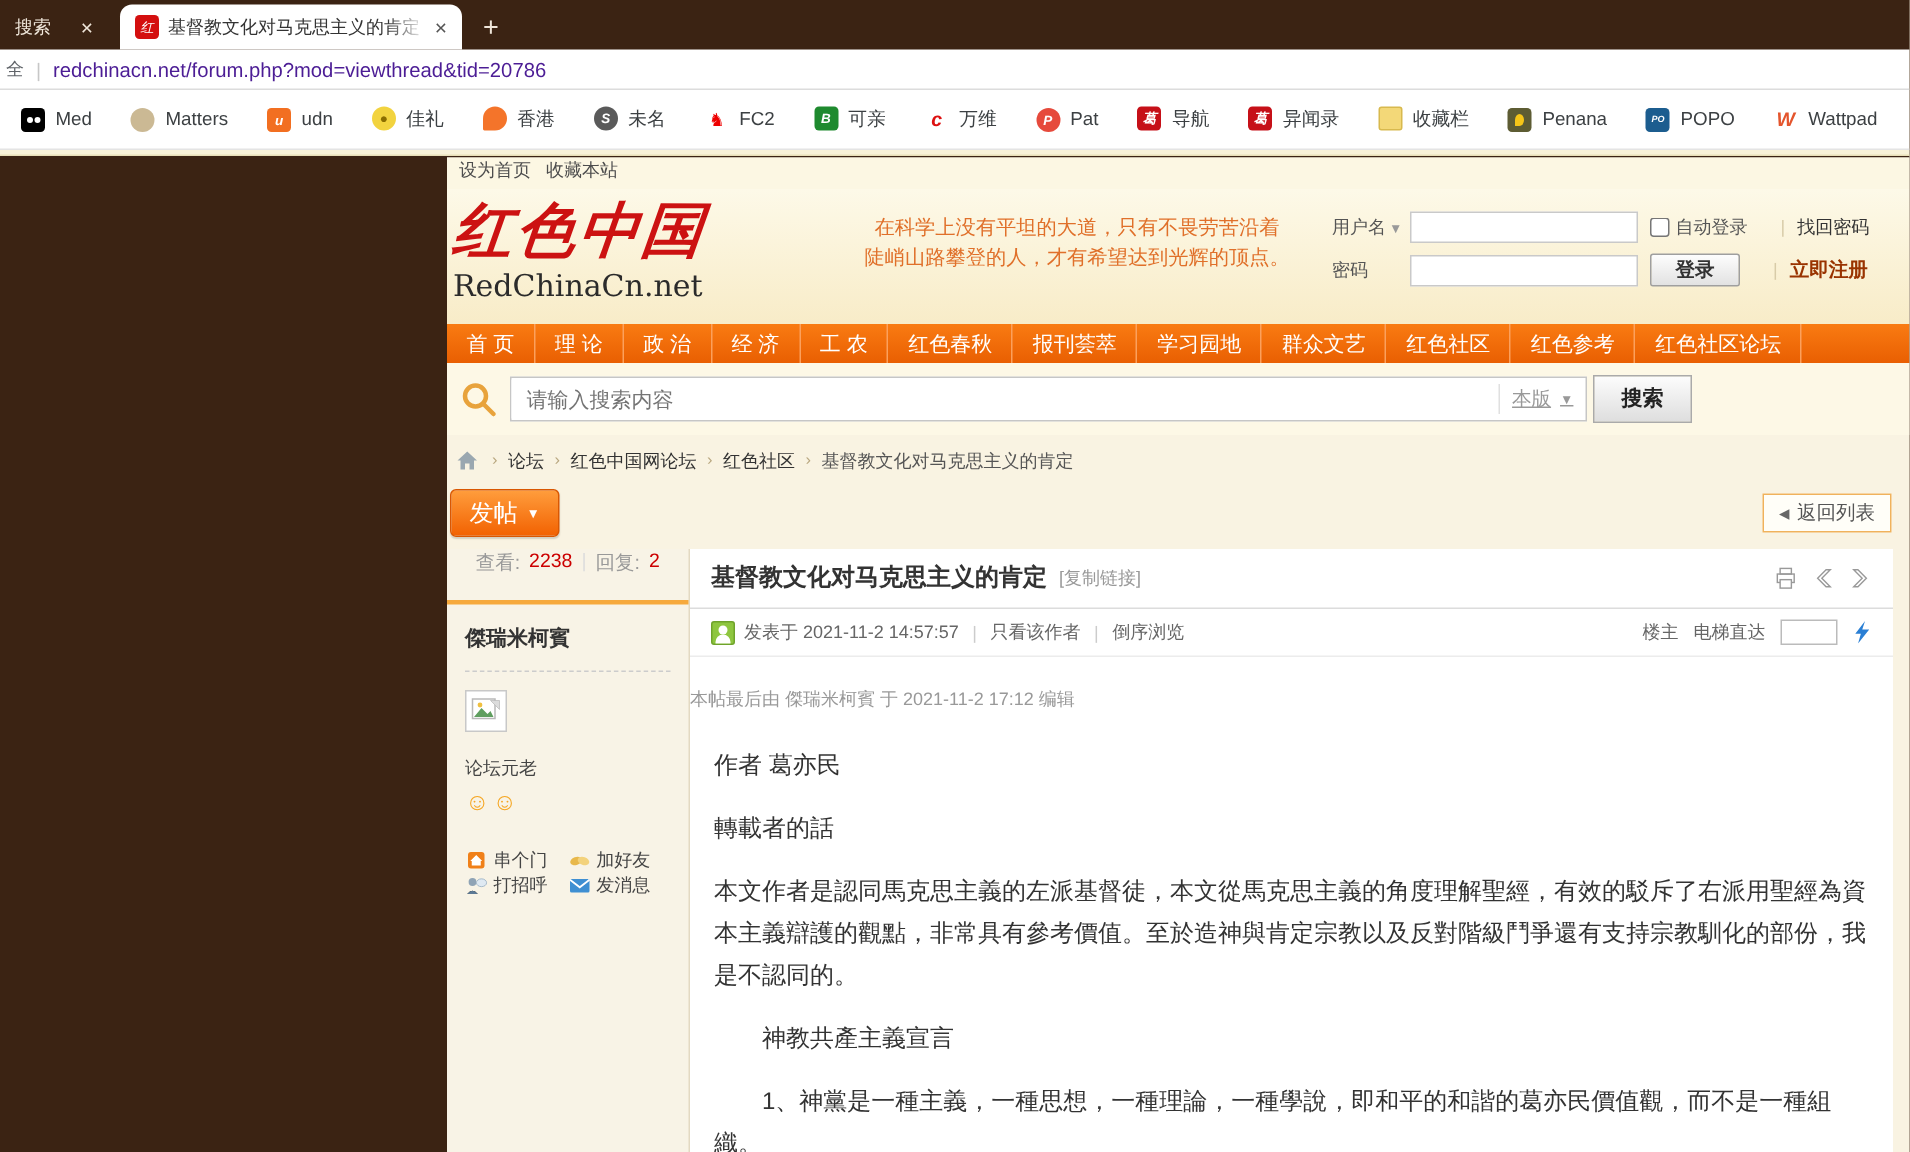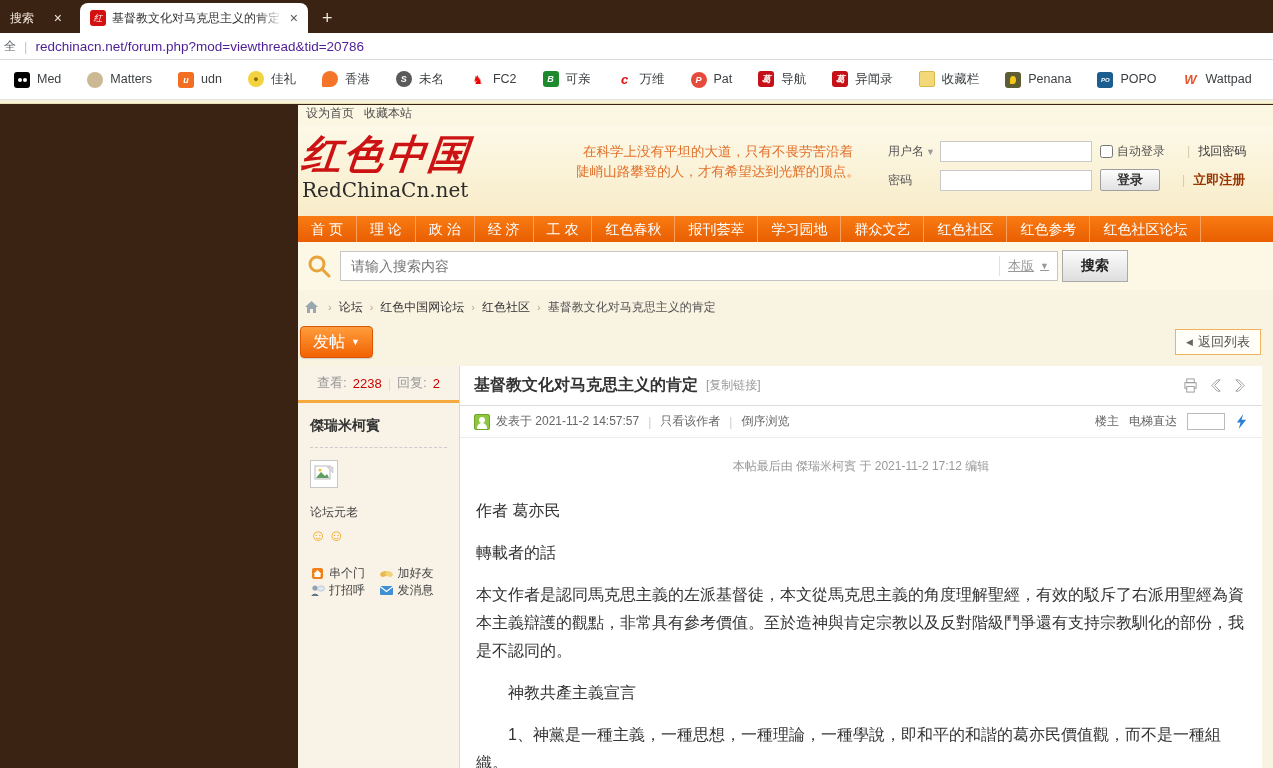--- a/index.html
+++ b/index.html
@@ -99,21 +99,21 @@
     border:1px solid #d95702; border-radius:4px; color:#fff; font-size:16px; font-weight:normal;
     display:flex; align-items:center; gap:6px; box-shadow:0 1px 1px rgba(0,0,0,.15); }
   .btn-back { height:26px; padding:0 10px; background:#fffef8; border:1px solid #f0b25c;
     color:#555; font-size:13px; display:flex; align-items:center; gap:5px; }
   .btn-back .arr { font-size:9px; color:#666; }
 
   .main { display:flex; align-items:stretch; height:408px; margin-top:2px; padding-right:11px; }
   .sidebar { width:162px; background:#f8f3e6; border-right:1px solid #e3d9c2; flex:none; }
   .content { flex:1; background:#fff; }
 
-  .stats { height:37px; display:flex; align-items:center; justify-content:center; gap:6px;
+  .stats { height:37px; display:flex; justify-content:center; gap:6px;
     font-size:13px; color:#999; border-bottom:3px solid #f6a93d; }
   .stats b { color:#c00; font-weight:normal; }
   .poster { padding:14px 12px 0 12px; font-size:12px; color:#555; }
   .poster .uname { font-size:14px; font-weight:bold; color:#333; }
   .dash { border-top:1px dashed #ccc; margin:12px 0; }
   .avatar-ph { width:28px; height:28px; background:#fff; border:1px solid #c8c8c8;
     display:flex; align-items:center; justify-content:center; }
   .utitle { margin:16px 0 6px; color:#444; }
   .smileys { font-size:16px; color:#f5a623; letter-spacing:2px; }
   .plinks { margin-top:20px; display:grid; grid-template-columns:1fr 1fr; }
@@ -132,21 +132,21 @@
     margin-right:6px; position:relative; }
   .green-av::before { content:""; position:absolute; left:4px; top:2px; width:6px; height:6px;
     background:#fff; border-radius:50%; }
   .green-av::after { content:""; position:absolute; left:2px; top:8px; width:10px; height:6px;
     background:#fff; border-radius:5px 5px 0 0; }
   .meta-sep { color:#ccc; margin:0 9px; }
   .meta-link { color:#666; text-decoration:none; }
   .meta-right { margin-left:auto; display:flex; align-items:center; gap:10px; color:#666; }
   .lift-input { width:38px; height:17px; border:1px solid #bbb; }
 
-  .edit-note { text-align:center; color:#999; font-size:12px; margin:20px 0 4px; }
+  .edit-note { text-align:left; color:#999; font-size:12px; margin:20px 0 4px; }
   .post-body { padding:4px 16px 0; font-size:16px; color:#333; line-height:28px; }
   .post-body p { margin:14px 0; white-space:pre-wrap; }
 
   svg { display:block; }
 </style>
 </head>
 <body>
 
 <div class="tabbar">
   <div class="tab inactive">

